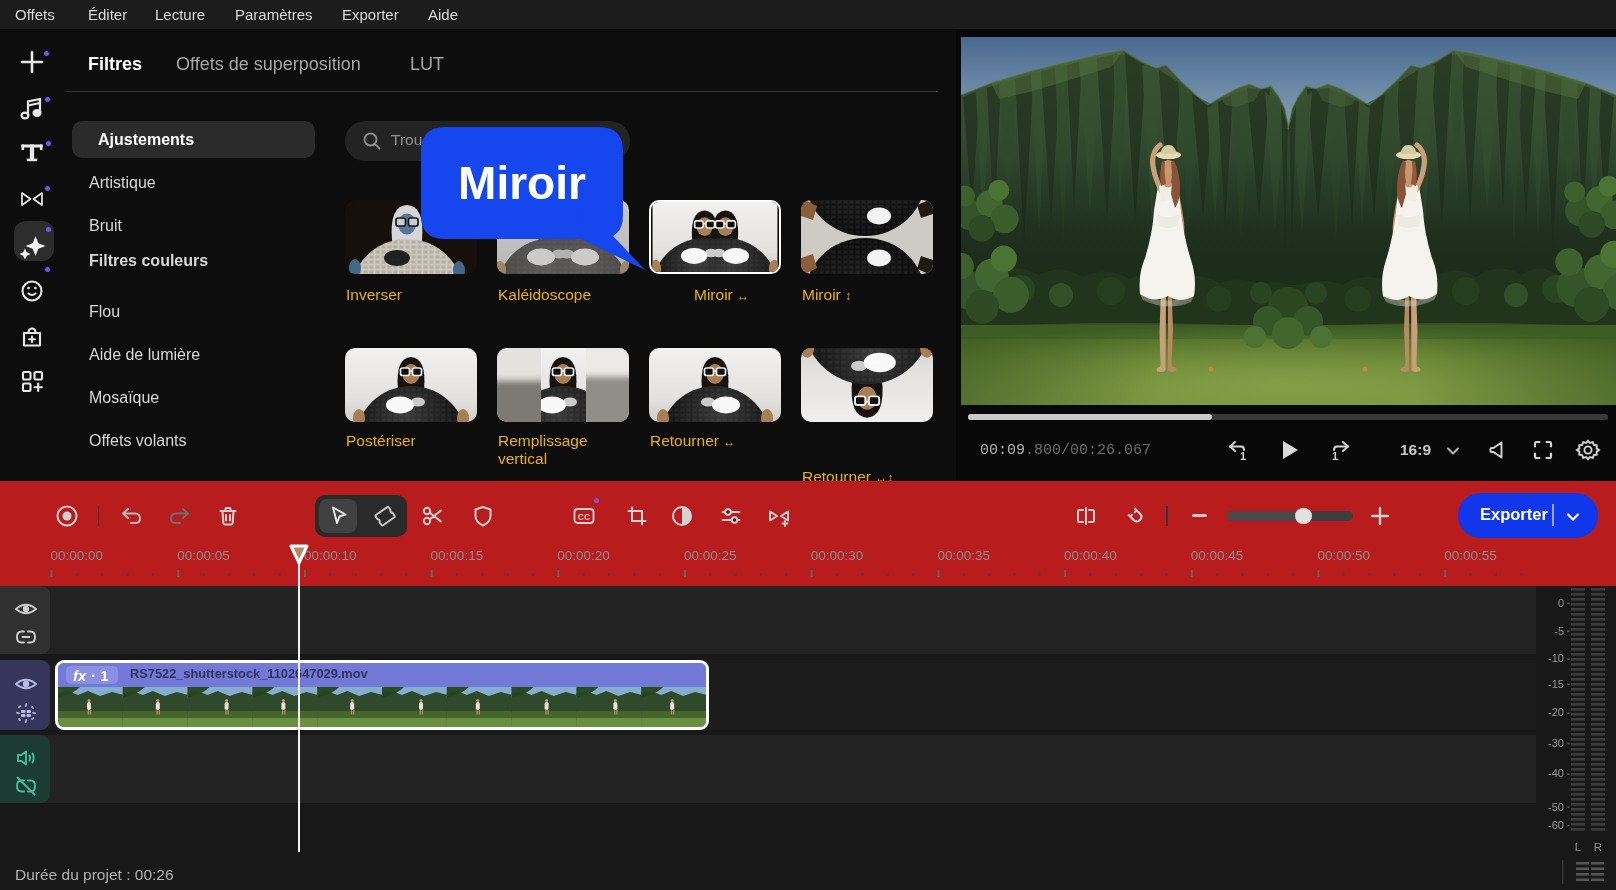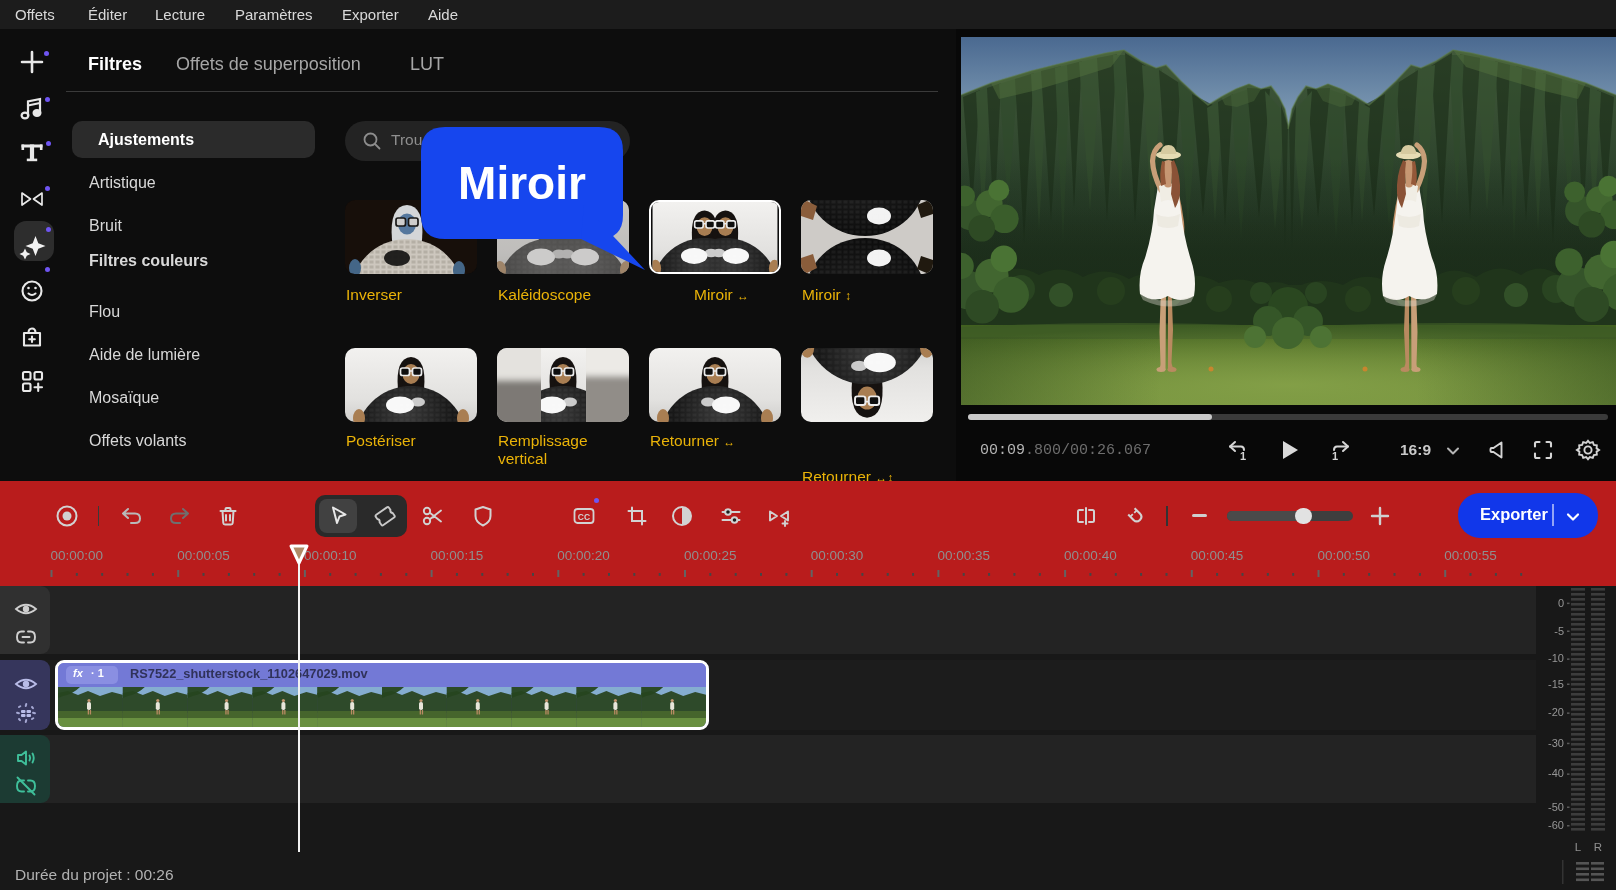--- a/index.html
+++ b/index.html
@@ -739,21 +739,21 @@
           <g stroke="#3fbf9a" stroke-width="1.9" fill="none" stroke-linecap="round">
             <path d="M11 7.5 H8.5 Q4 7.5 4 13 Q4 18.5 8.5 18.5 H11"></path>
             <path d="M15 7.5 H17.5 Q22 7.5 22 13 Q22 18.5 17.5 18.5 H15"></path>
             <path d="M4.5 4.5 L21.5 21.5"></path>
           </g>
         </svg>
     </div>
 
     <div class="abs" style="left:55px;top:179px;width:654px;height:70px;border:3px solid #fff;border-radius:9px;background:#7379d6;overflow:hidden;">
       <div class="abs" style="left:0;top:0;width:648px;height:24px;background:#7379d6;">
-        <div class="abs" style="left:8px;top:3px;width:52px;height:18px;background:#8a8fe2;border-radius:5px;color:#fff;font-size:11px;font-weight:bold;">
+        <div class="abs" style="left:8px;top:3px;width:52px;height:18px;background:#8a8fe2;border-radius:5px;color:#fff;font-size:15px;font-weight:bold;">
             <i style="position:absolute;left:7px;top:1px;">fx</i>
             <span style="position:absolute;left:25px;top:1px;">· 1</span>
           </div>
         <span class="abs" style="left:72px;top:3px;color:#30325a;font-weight:bold;font-size:12.8px;">RS7522_shutterstock_1102647029.mov</span>
       </div>
       <svg class="abs" style="left:0;top:24px" width="648" height="40" viewBox="0 0 648 40" id="stripsvg">
           <g transform="translate(0.0,0)">
 <rect width="65.5" height="11" fill="#85add0"></rect>
 <path d="M0 6 L10 4 L20 8 L30 4 L42 9 L54 5 L65.5 8 L65.5 26 L0 26 Z" fill="#2e4a2a"></path>
 <path d="M0 0 L22 0 Q15 7 5 9 L0 11 Z" fill="#26441f" opacity="0.95"></path>

